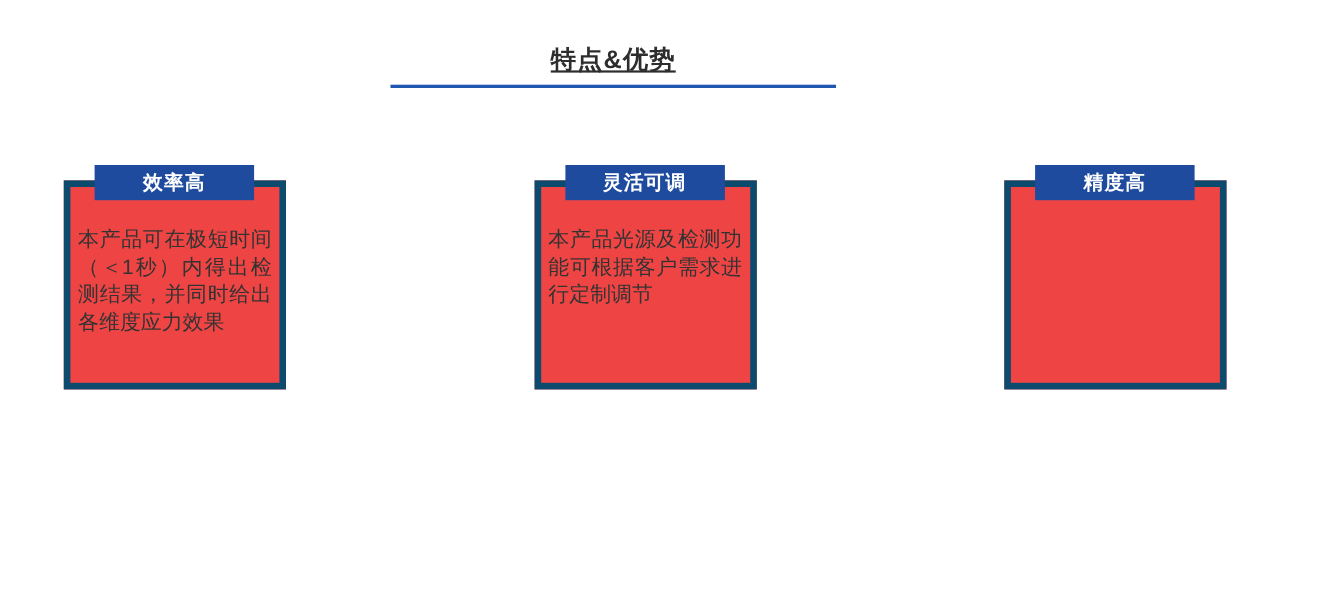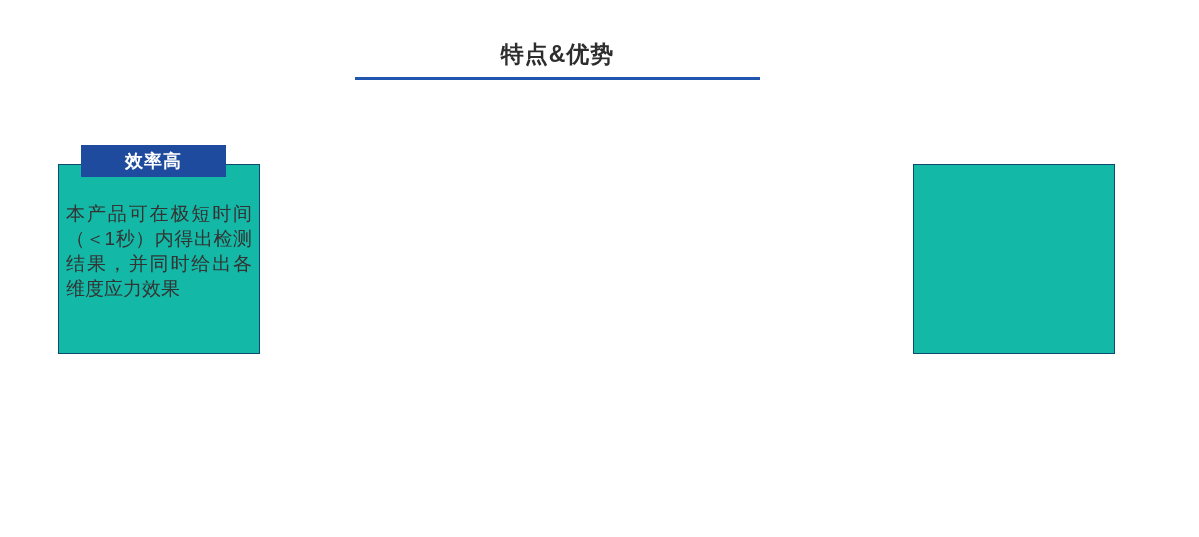--- a/index.html
+++ b/index.html
@@ -23,20 +23,21 @@
     width: 405px;
     text-align: center;
   }
   .section-title {
     margin: 0;
     font-size: 23px;
     line-height: 28px;
     font-weight: bold;
     color: #2d2d2d;
     letter-spacing: 1px;
+    text-decoration: underline;
   }
   .title-underline {
     margin-top: 9px;
     width: 405px;
     height: 3px;
     background: #2056ae;
   }
 
   
   .cards-row {
@@ -46,22 +47,22 @@
     width: 1057px;
     display: flex;
     justify-content: space-between;
   }
   .feature-card {
     position: relative;
     box-sizing: border-box;
     width: 202px;
     height: 190px;
     margin-top: 18px;
-    border: 1px solid #0c4a6e;
-    background: #14b8a6;
+    border: 6px solid #0c4a6e;
+    background: #ef4444;
   }
   .card-tab {
     position: absolute;
     top: -20px;
     left: 22px;
     width: 145px;
     height: 32px;
     background: #1f4b9e;
     color: #ffffff;
     font-size: 18px;
@@ -91,20 +92,25 @@
     <div class="title-underline"></div>
   </header>
 
   <div class="cards-row">
 
     <section class="feature-card">
       <div class="card-tab">效率高</div>
       <p class="card-body">本产品可在极短时间（＜1秒）内得出检测结果，并同时给出各维度应力效果</p>
     </section>
 
+    <section class="feature-card">
+      <div class="card-tab">灵活可调</div>
+      <p class="card-body">本产品光源及检测功能可根据客户需求进行定制调节</p>
+    </section>
 
     <section class="feature-card">
+      <div class="card-tab">精度高</div>
     </section>
 
 
   </div>
 
 </main>
 
 </body></html>

